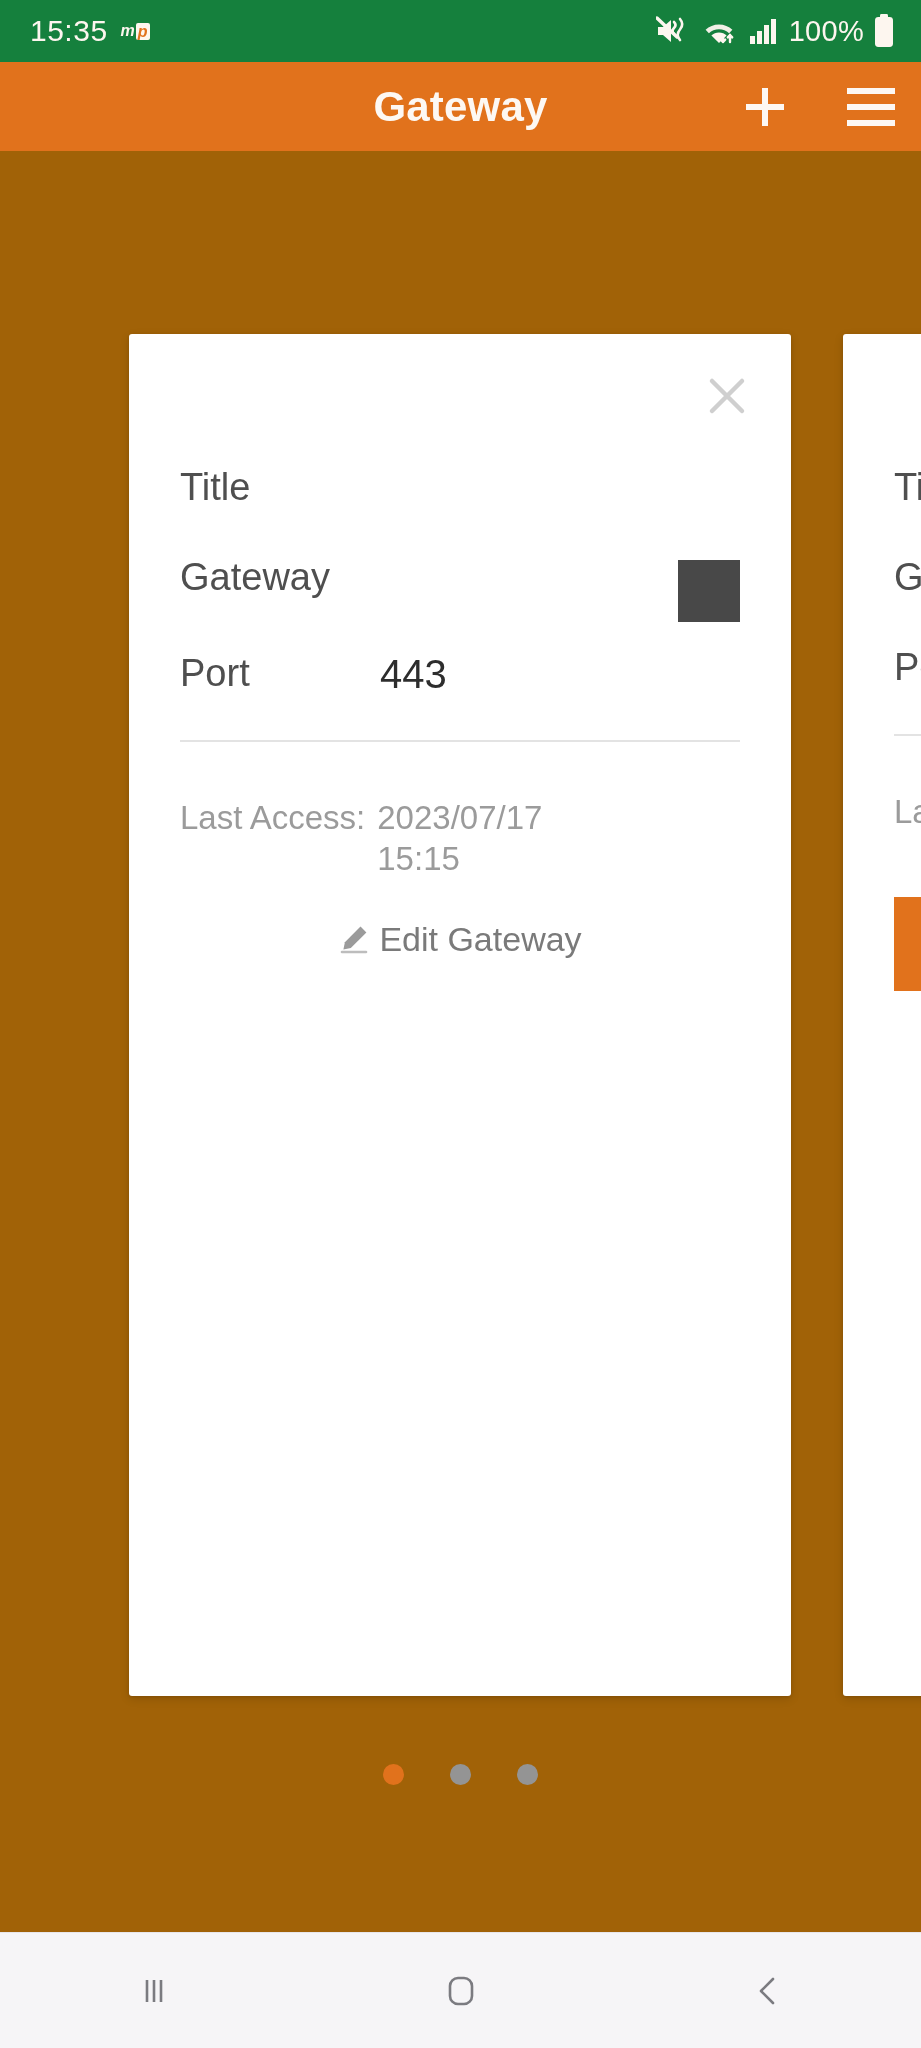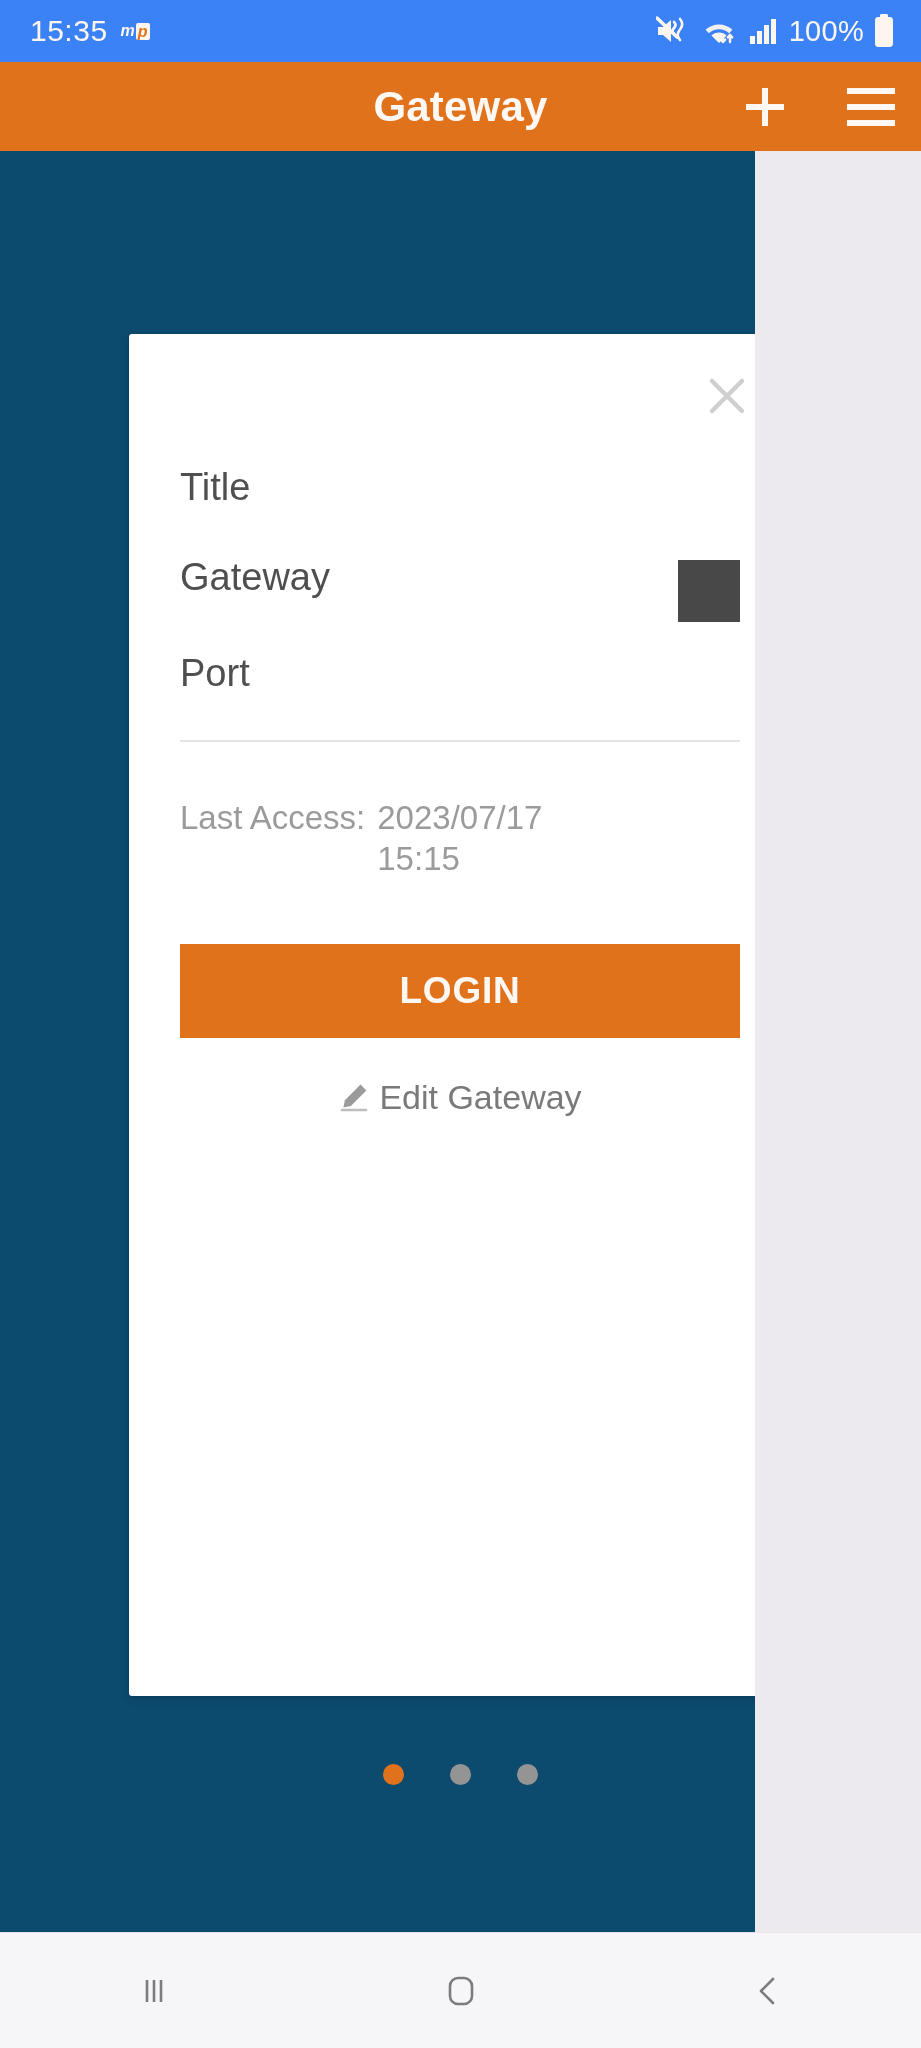--- a/index.html
+++ b/index.html
@@ -19,21 +19,21 @@
     background: #eceaef;
     overflow: hidden;
   }
 
   
   .status-bar {
     position: absolute;
     top: 0; left: 0;
     width: 921px;
     height: 62px;
-    background: #3b82f6;
+    background: #15803d;
     display: flex;
     align-items: center;
     justify-content: space-between;
     padding: 0 26px 0 30px;
   }
   .status-left {
     display: flex;
     align-items: center;
     gap: 13px;
   }
@@ -106,23 +106,23 @@
     display: flex;
     align-items: center;
     justify-content: center;
     cursor: pointer;
   }
 
   
   .content {
     position: absolute;
     top: 151px; left: 0;
-    width: 755px;
+    width: 921px;
     height: 1781px;
-    background: #0c4a6e;
+    background: #a16207;
     overflow: hidden;
   }
 
   .carousel {
     position: absolute;
     top: 183px;
     left: 0;
     width: 921px;
     height: 1380px;
   }
@@ -370,30 +370,30 @@
             <div class="info-label">Title</div>
           </div>
 
           <div class="info-row">
             <div class="info-label">Gateway</div>
             <div class="redact-block"></div>
           </div>
 
           <div class="info-row">
             <div class="info-label">Port</div>
+            <div class="info-value">443</div>
           </div>
 
           <div class="divider"></div>
 
           <div class="access-row">
             <div class="access-label">Last Access:</div>
             <div class="access-value">2023/07/17 15:15</div>
           </div>
 
-          <button class="login-button">LOGIN</button>
 
           <div class="edit-link">
             <svg width="32" height="32" viewBox="0 0 32 32">
               <path d="M22.5 3.6l5.9 5.9-15.6 15.6-7.4 1.5 1.5-7.4z" fill="#9b9b9b"></path>
               <path d="M4 29h24" stroke="#bdbdbd" stroke-width="2.6" stroke-linecap="round"></path>
             </svg>
             <span>Edit Gateway</span>
           </div>
 
         </div>

